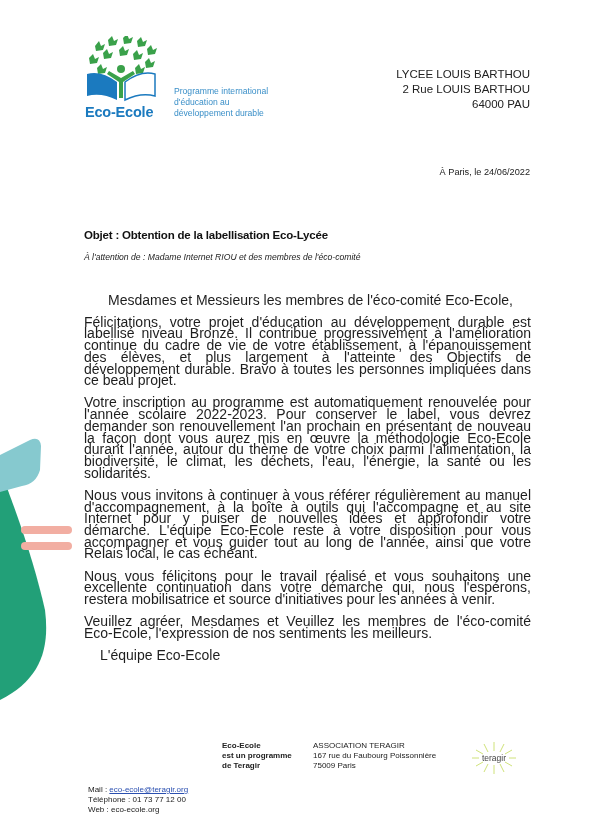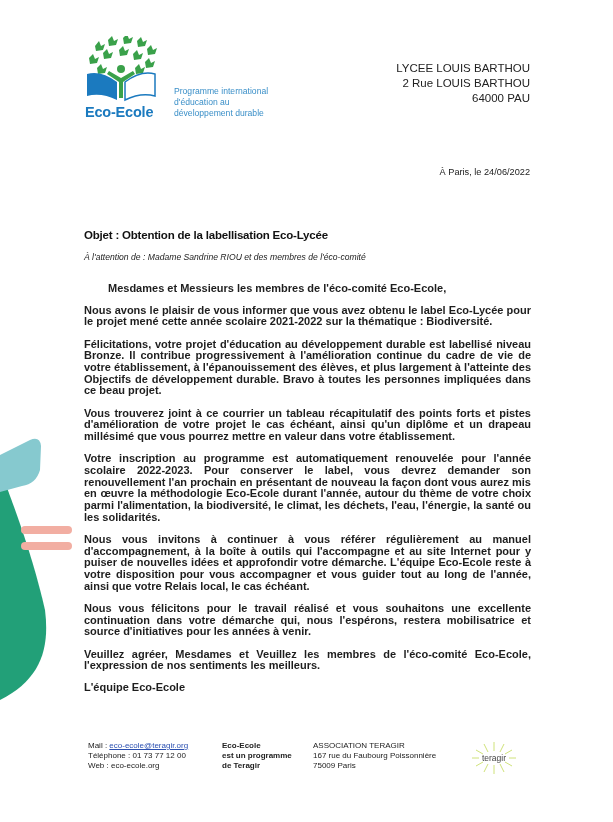--- a/index.html
+++ b/index.html
@@ -5,30 +5,30 @@
   html, body { margin:0; padding:0; }
   body {
     width:613px; height:822px; position:relative; overflow:hidden;
     background:#ffffff; color:#1f1f1f;
     font-family:"Liberation Sans", "DejaVu Sans", sans-serif;
   }
   .deco { position:absolute; left:0; top:0; width:90px; height:822px; pointer-events:none; }
   .logo { position:absolute; left:83px; top:36px; width:80px; height:88px; }
   .logo-tag { position:absolute; left:174px; top:70px; font-size:8.6px; line-height:11px; color:#3a8fc8;margin-top:16px; }
   .logo-text { position:absolute; left:85px; top:104px; font-size:14.5px; font-weight:bold; color:#1b7abf; letter-spacing:-0.2px; }
-  .recipient { position:absolute; right:83px; top:61px; text-align:right; font-size:11.5px; line-height:15px; color:#222; }
+  .recipient { position:absolute; right:83px; top:67px; text-align:right; font-size:11.5px; line-height:15px; color:#222; }
   .date { position:absolute; right:83px; top:167px; font-size:9.2px; color:#222; }
   .subject { position:absolute; left:84px; top:229px; font-size:11.5px; font-weight:bold; color:#111; letter-spacing:-0.2px; }
   .attention { position:absolute; left:84px; top:252px; font-size:8.6px; font-style:italic; color:#222; }
-  .body { position:absolute; left:84px; top:283px; width:447px; font-size:11px; line-height:11.7px; color:#1e1e1e;font-weight:bold; }
+  .body { position:absolute; left:84px; top:295px; width:447px; font-size:14px; line-height:11.7px; color:#1e1e1e; }
   .body p { margin:0 0 10.5px 0; text-align:justify; }
   .body p.greet { text-indent:24px; margin-bottom:10px; }
-  .body p.sign { margin-top:0; }
+  .body p.sign { margin-top:0;margin-left:16px; }
   .footer { position:absolute; top:741px; font-size:8px; line-height:10px; color:#222; }
-  .f1 { left:88px; }
+  .f1 { left:88px;margin-top:44px; }
   .f1 a { color:#2a4fb0; text-decoration:underline; }
   .f2 { left:222px; font-weight:bold; }
   .f3 { left:313px; }
   .teragir { position:absolute; left:470px; top:740px; width:48px; height:36px; }
 </style>
 </head>
 <body>
 
 <svg class="deco" viewBox="0 0 90 822">
   <path d="M0,470 C20,520 36,570 45,610 C50,650 40,680 0,700 Z" fill="#22a078"></path>
@@ -65,27 +65,25 @@
 </div>
 
 <div class="recipient">
   <div>LYCEE LOUIS BARTHOU</div>
   <div>2 Rue LOUIS BARTHOU</div>
   <div>64000 PAU</div>
 </div>
 
 <div class="date">À Paris, le 24/06/2022</div>
 <div class="subject">Objet : Obtention de la labellisation Eco-Lycée</div>
-<div class="attention">À l'attention de : Madame Sandrine RIOU et des membres de l'éco-comité</div>
+<div class="attention">À l'attention de : Madame Internet RIOU et des membres de l'éco-comité</div>
 
 <div class="body">
   <p class="greet">Mesdames et Messieurs les membres de l'éco-comité Eco-Ecole,</p>
-  <p>Nous avons le plaisir de vous informer que vous avez obtenu le label Eco-Lycée pour le projet mené cette année scolaire 2021-2022 sur la thématique : Biodiversité.</p>
   <p>Félicitations, votre projet d'éducation au développement durable est labellisé niveau Bronze. Il contribue progressivement à l'amélioration continue du cadre de vie de votre établissement, à l'épanouissement des élèves, et plus largement à l'atteinte des Objectifs de développement durable. Bravo à toutes les personnes impliquées dans ce beau projet.</p>
-  <p>Vous trouverez joint à ce courrier un tableau récapitulatif des points forts et pistes d'amélioration de votre projet le cas échéant, ainsi qu'un diplôme et un drapeau millésimé que vous pourrez mettre en valeur dans votre établissement.</p>
   <p>Votre inscription au programme est automatiquement renouvelée pour l'année scolaire 2022-2023. Pour conserver le label, vous devrez demander son renouvellement l'an prochain en présentant de nouveau la façon dont vous aurez mis en œuvre la méthodologie Eco-Ecole durant l'année, autour du thème de votre choix parmi l'alimentation, la biodiversité, le climat, les déchets, l'eau, l'énergie, la santé ou les solidarités.</p>
   <p>Nous vous invitons à continuer à vous référer régulièrement au manuel d'accompagnement, à la boîte à outils qui l'accompagne et au site Internet pour y puiser de nouvelles idées et approfondir votre démarche. L'équipe Eco-Ecole reste à votre disposition pour vous accompagner et vous guider tout au long de l'année, ainsi que votre Relais local, le cas échéant.</p>
   <p>Nous vous félicitons pour le travail réalisé et vous souhaitons une excellente continuation dans votre démarche qui, nous l'espérons, restera mobilisatrice et source d'initiatives pour les années à venir.</p>
   <p>Veuillez agréer, Mesdames et Veuillez les membres de l'éco-comité Eco-Ecole, l'expression de nos sentiments les meilleurs.</p>
   <p class="sign">L'équipe Eco-Ecole</p>
 </div>
 
 <div class="footer f1">
   <div><span>Mail : </span><a>eco-ecole@teragir.org</a></div>
   <div>Téléphone : 01 73 77 12 00</div>

